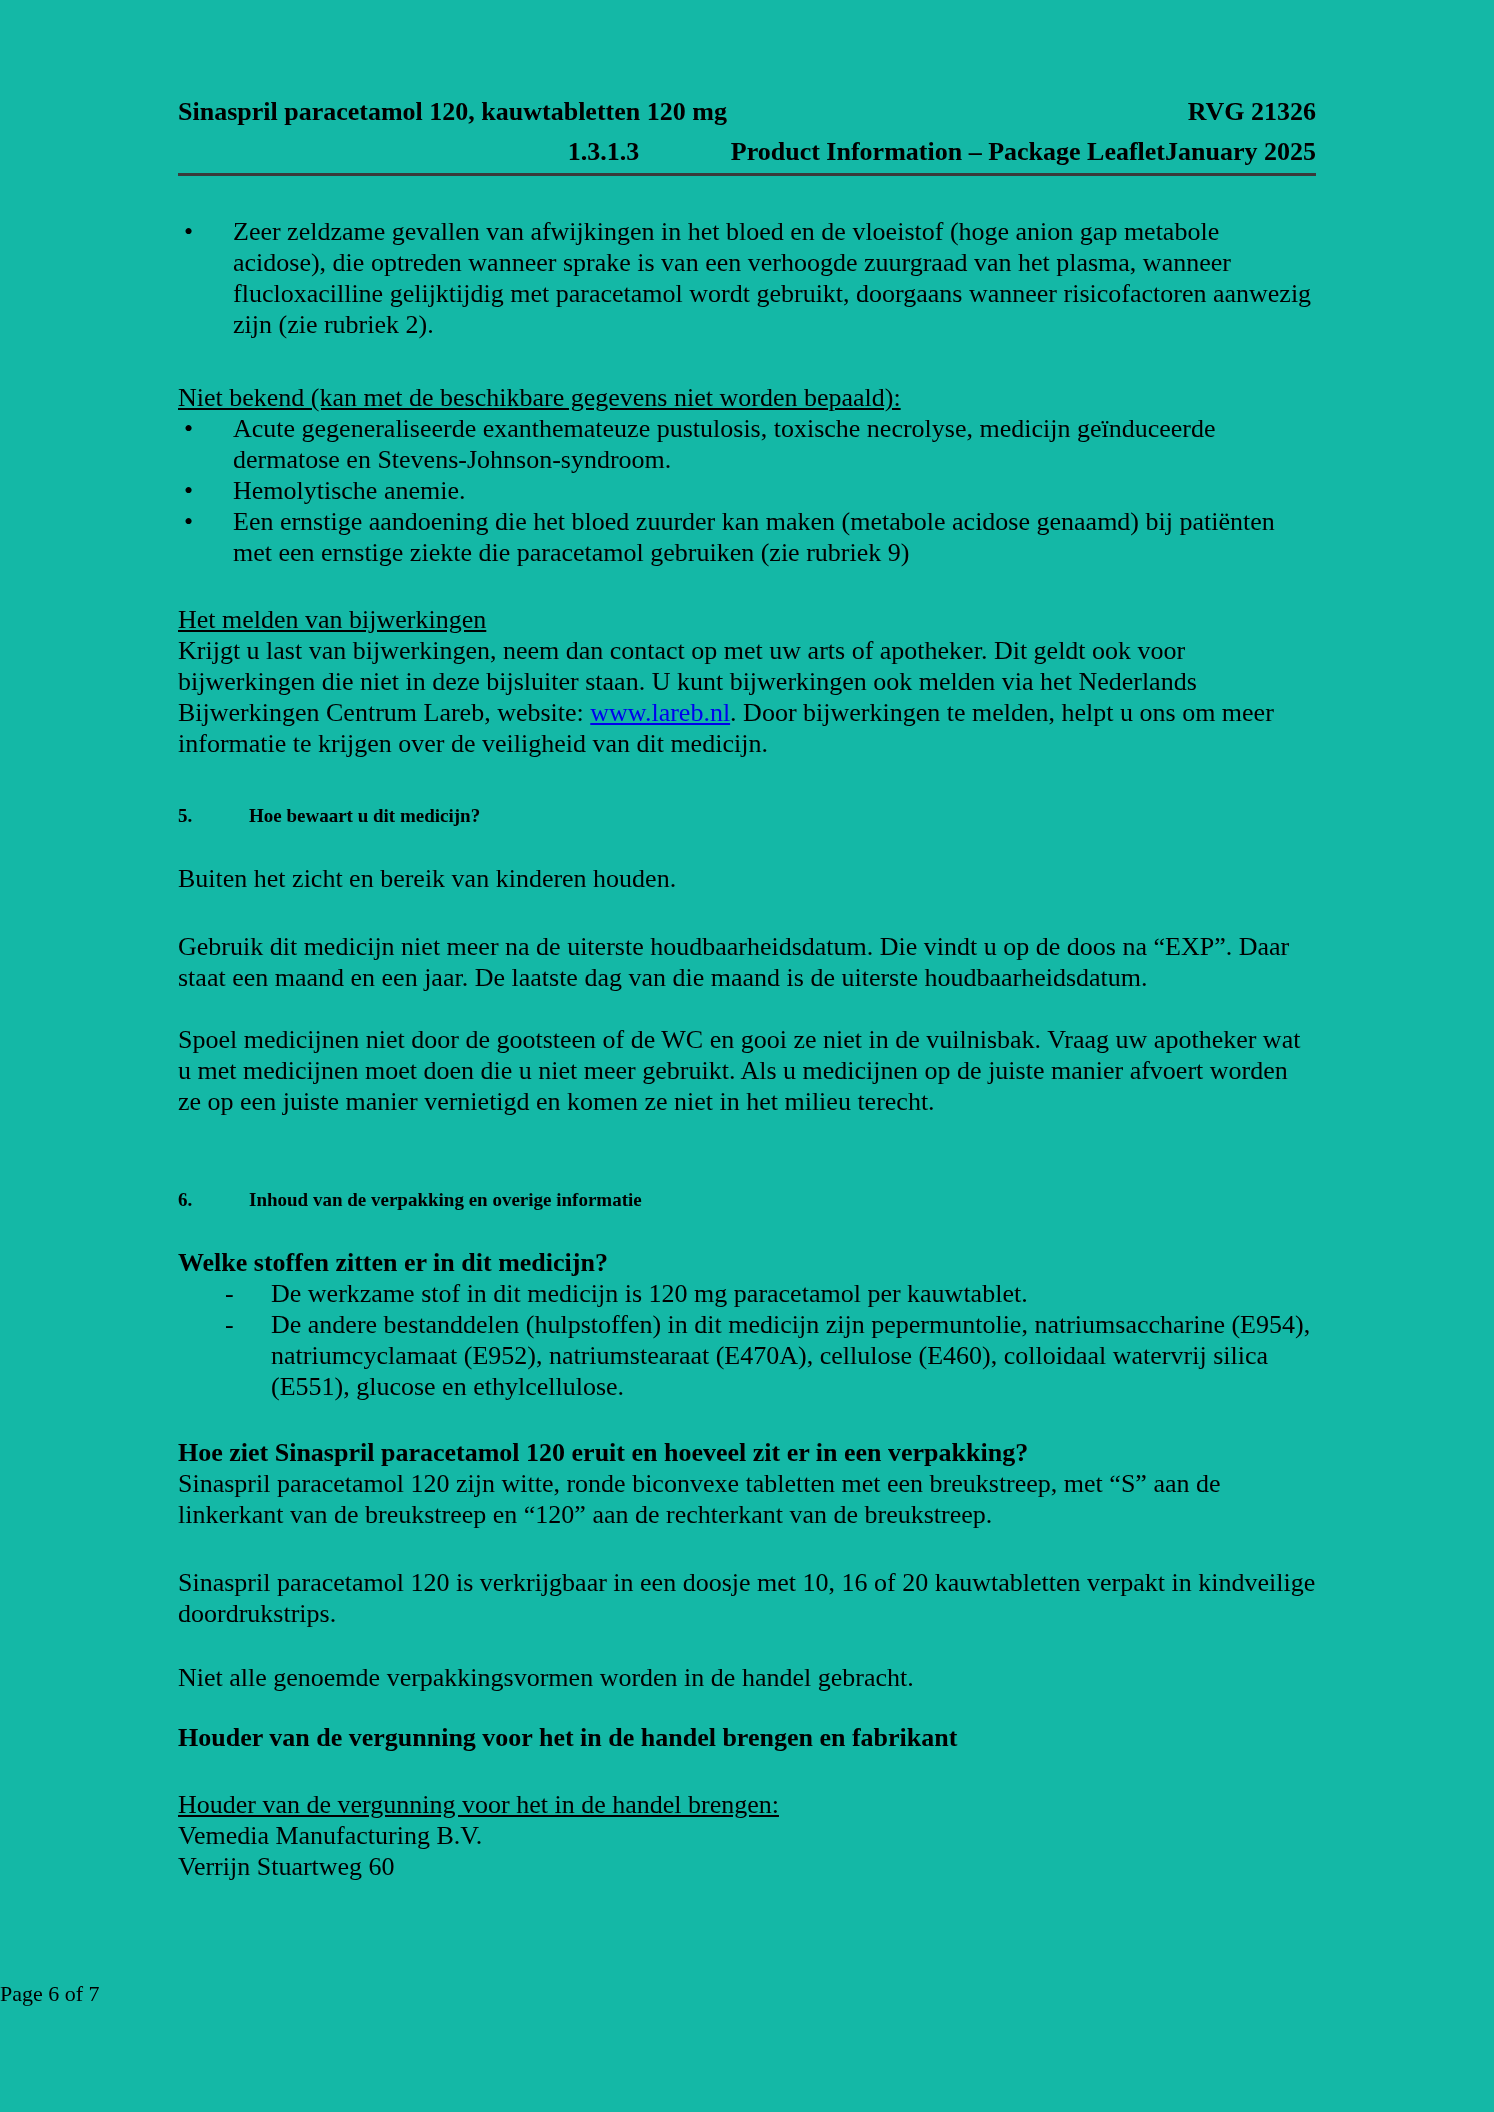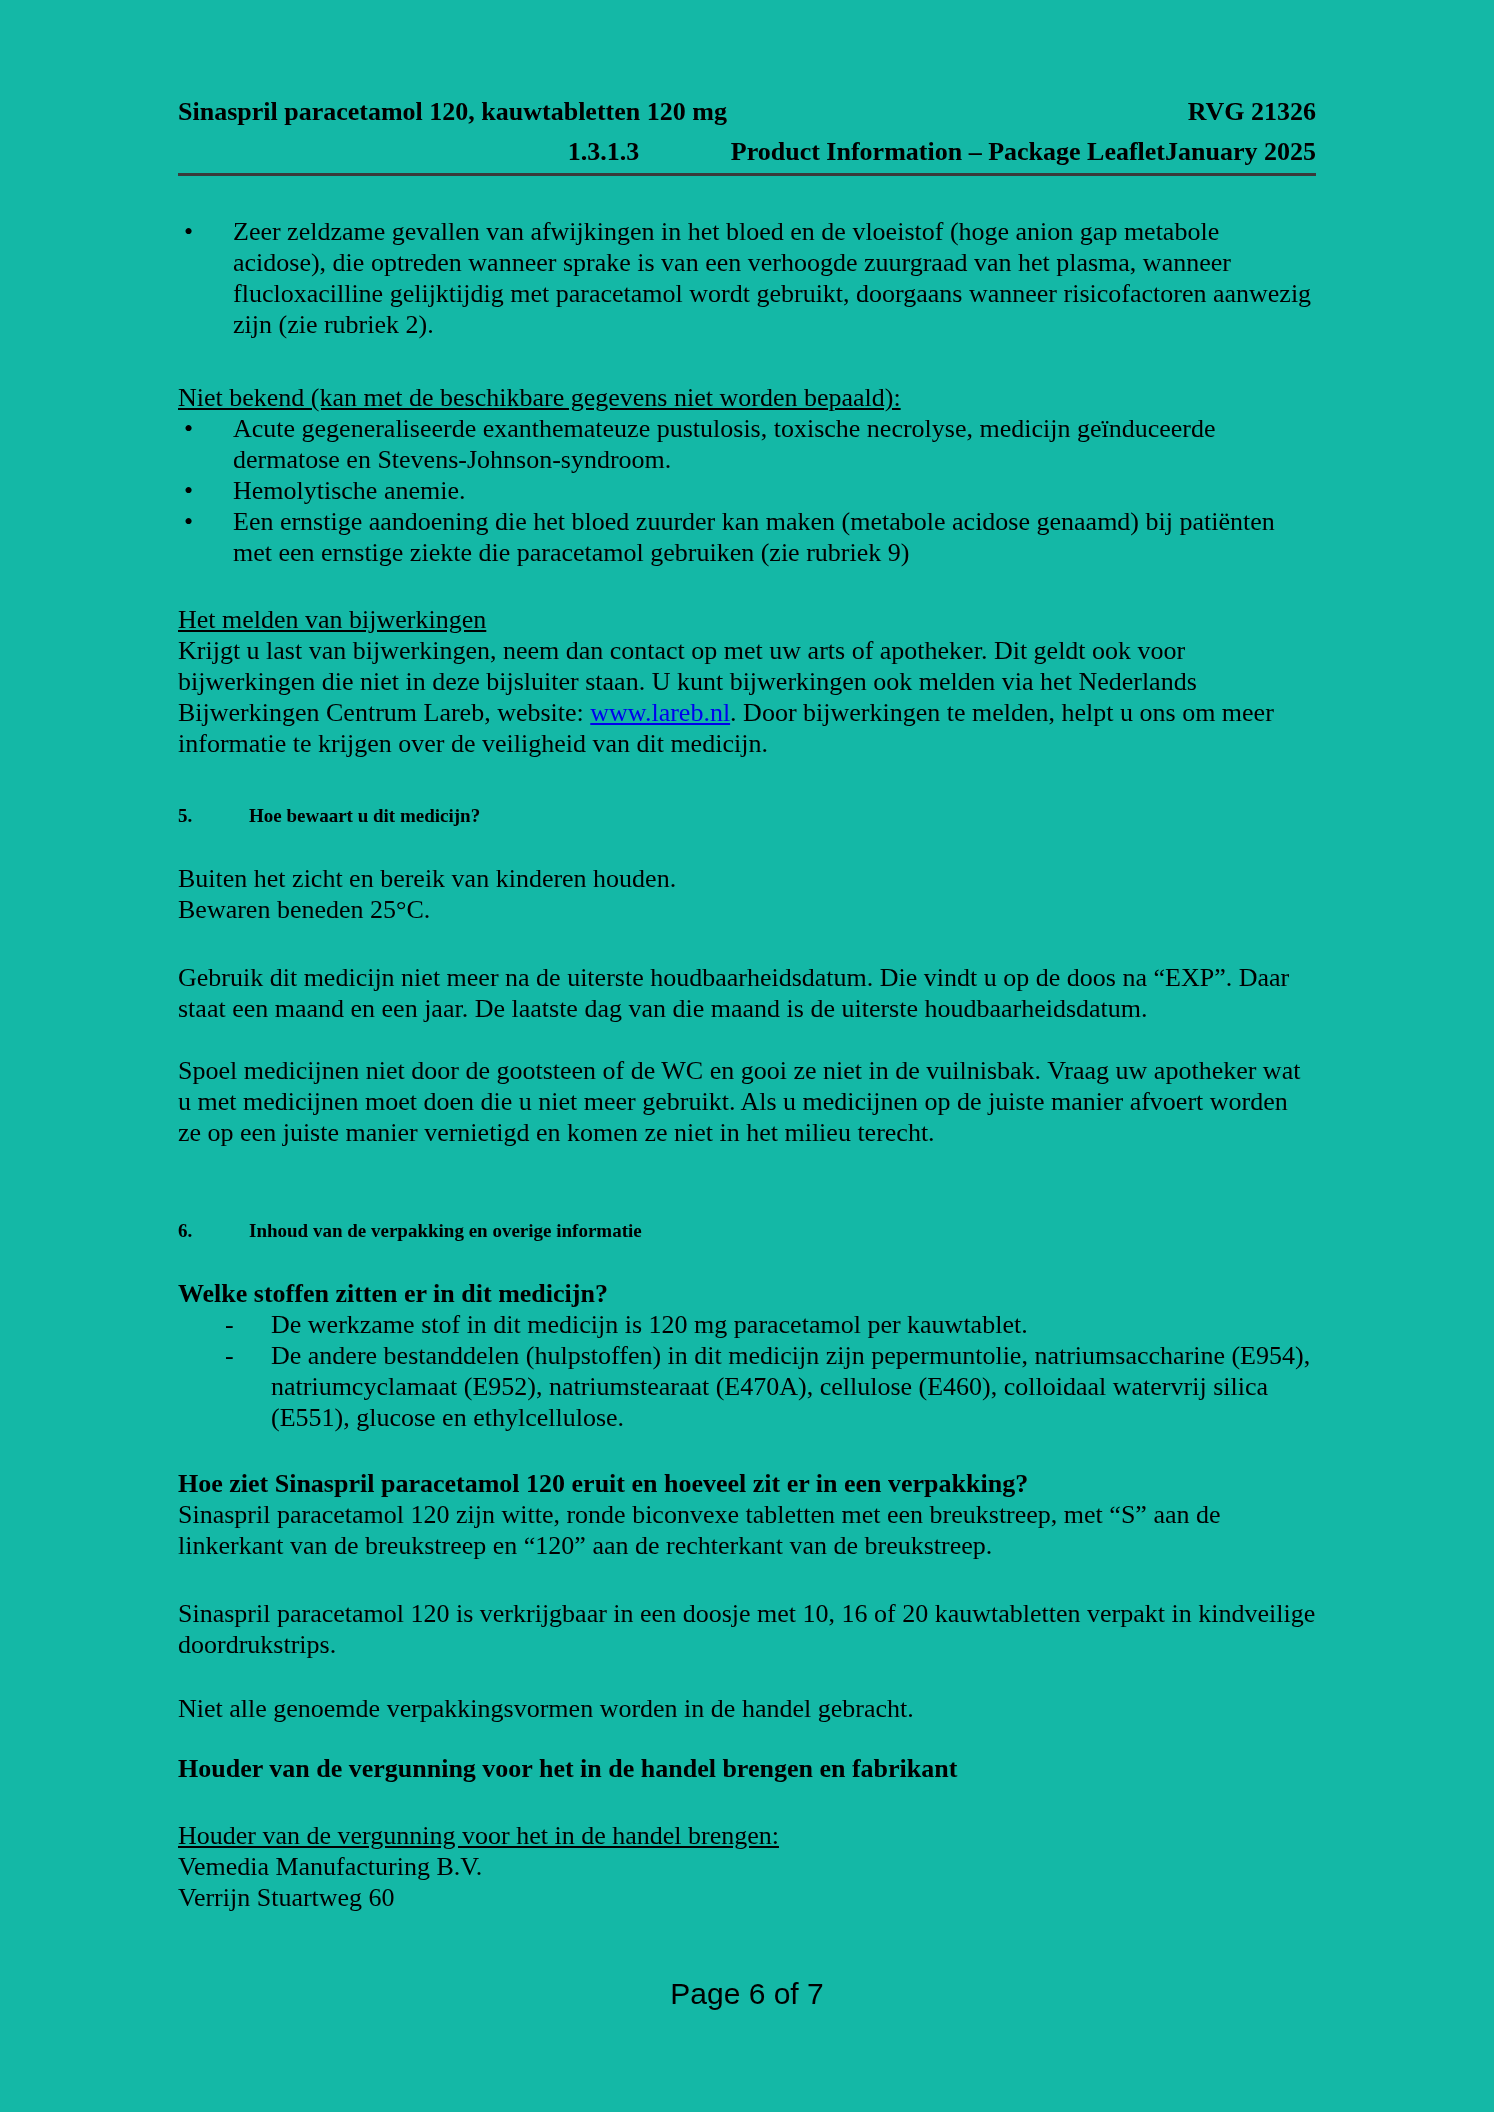--- a/index.html
+++ b/index.html
@@ -41,23 +41,22 @@
   .mt-sec6      { margin-top:67px; }
   .mt-welke     { margin-top:32px; }
   .mt-hoeziet   { margin-top:35px; }
   .mt-verkrijg  { margin-top:37px; }
   .mt-nietalle  { margin-top:33px; }
   .mt-houder    { margin-top:29px; }
   .mt-houdersub { margin-top:36px; }
 
   .footer {
     position:absolute; top:1978px; left:0; width:100%;
-    text-align:center;
-    font-family:Liberation Sans, sans-serif;
-    font-size:30px; line-height:31px;
+    font-family:Liberation Serif, serif;
+    font-size:22px; line-height:31px;
   }
 </style>
 </head>
 <body>
 
 <div class="page">
 
   <header>
     <div class="h-row">
       <span>Sinaspril paracetamol 120, kauwtabletten 120 mg</span>
@@ -82,21 +81,20 @@
       <li>Hemolytische anemie.</li>
       <li>Een ernstige aandoening die het bloed zuurder kan maken (metabole acidose genaamd) bij patiënten met een ernstige ziekte die paracetamol gebruiken (zie rubriek 9)</li>
     </ul>
 
     <p class="u mt-melden">Het melden van bijwerkingen</p>
     <p><span>Krijgt u last van bijwerkingen, neem dan contact op met uw arts of apotheker. Dit geldt ook voor bijwerkingen die niet in deze bijsluiter staan. U kunt bijwerkingen ook melden via het Nederlands Bijwerkingen Centrum Lareb, website: </span><a class="link">www.lareb.nl</a><span>. Door bijwerkingen te melden, helpt u ons om meer informatie te krijgen over de veiligheid van dit medicijn.</span></p>
 
     <h2 class="section-heading mt-sec5"><span class="sec-num">5.</span><span>Hoe bewaart u dit medicijn?</span></h2>
 
     <p class="mt-buiten">Buiten het zicht en bereik van kinderen houden.</p>
-    <p>Bewaren beneden 25°C.</p>
 
     <p class="mt-gebruik">Gebruik dit medicijn niet meer na de uiterste houdbaarheidsdatum. Die vindt u op de doos na “EXP”. Daar staat een maand en een jaar. De laatste dag van die maand is de uiterste houdbaarheidsdatum.</p>
 
     <p class="mt-spoel">Spoel medicijnen niet door de gootsteen of de WC en gooi ze niet in de vuilnisbak. Vraag uw apotheker wat u met medicijnen moet doen die u niet meer gebruikt. Als u medicijnen op de juiste manier afvoert worden ze op een juiste manier vernietigd en komen ze niet in het milieu terecht.</p>
 
     <h2 class="section-heading mt-sec6"><span class="sec-num">6.</span><span>Inhoud van de verpakking en overige informatie</span></h2>
 
     <p class="b mt-welke">Welke stoffen zitten er in dit medicijn?</p>
     <ul class="bullet-list dash-list">
       <li>De werkzame stof in dit medicijn is 120 mg paracetamol per kauwtablet.</li>

